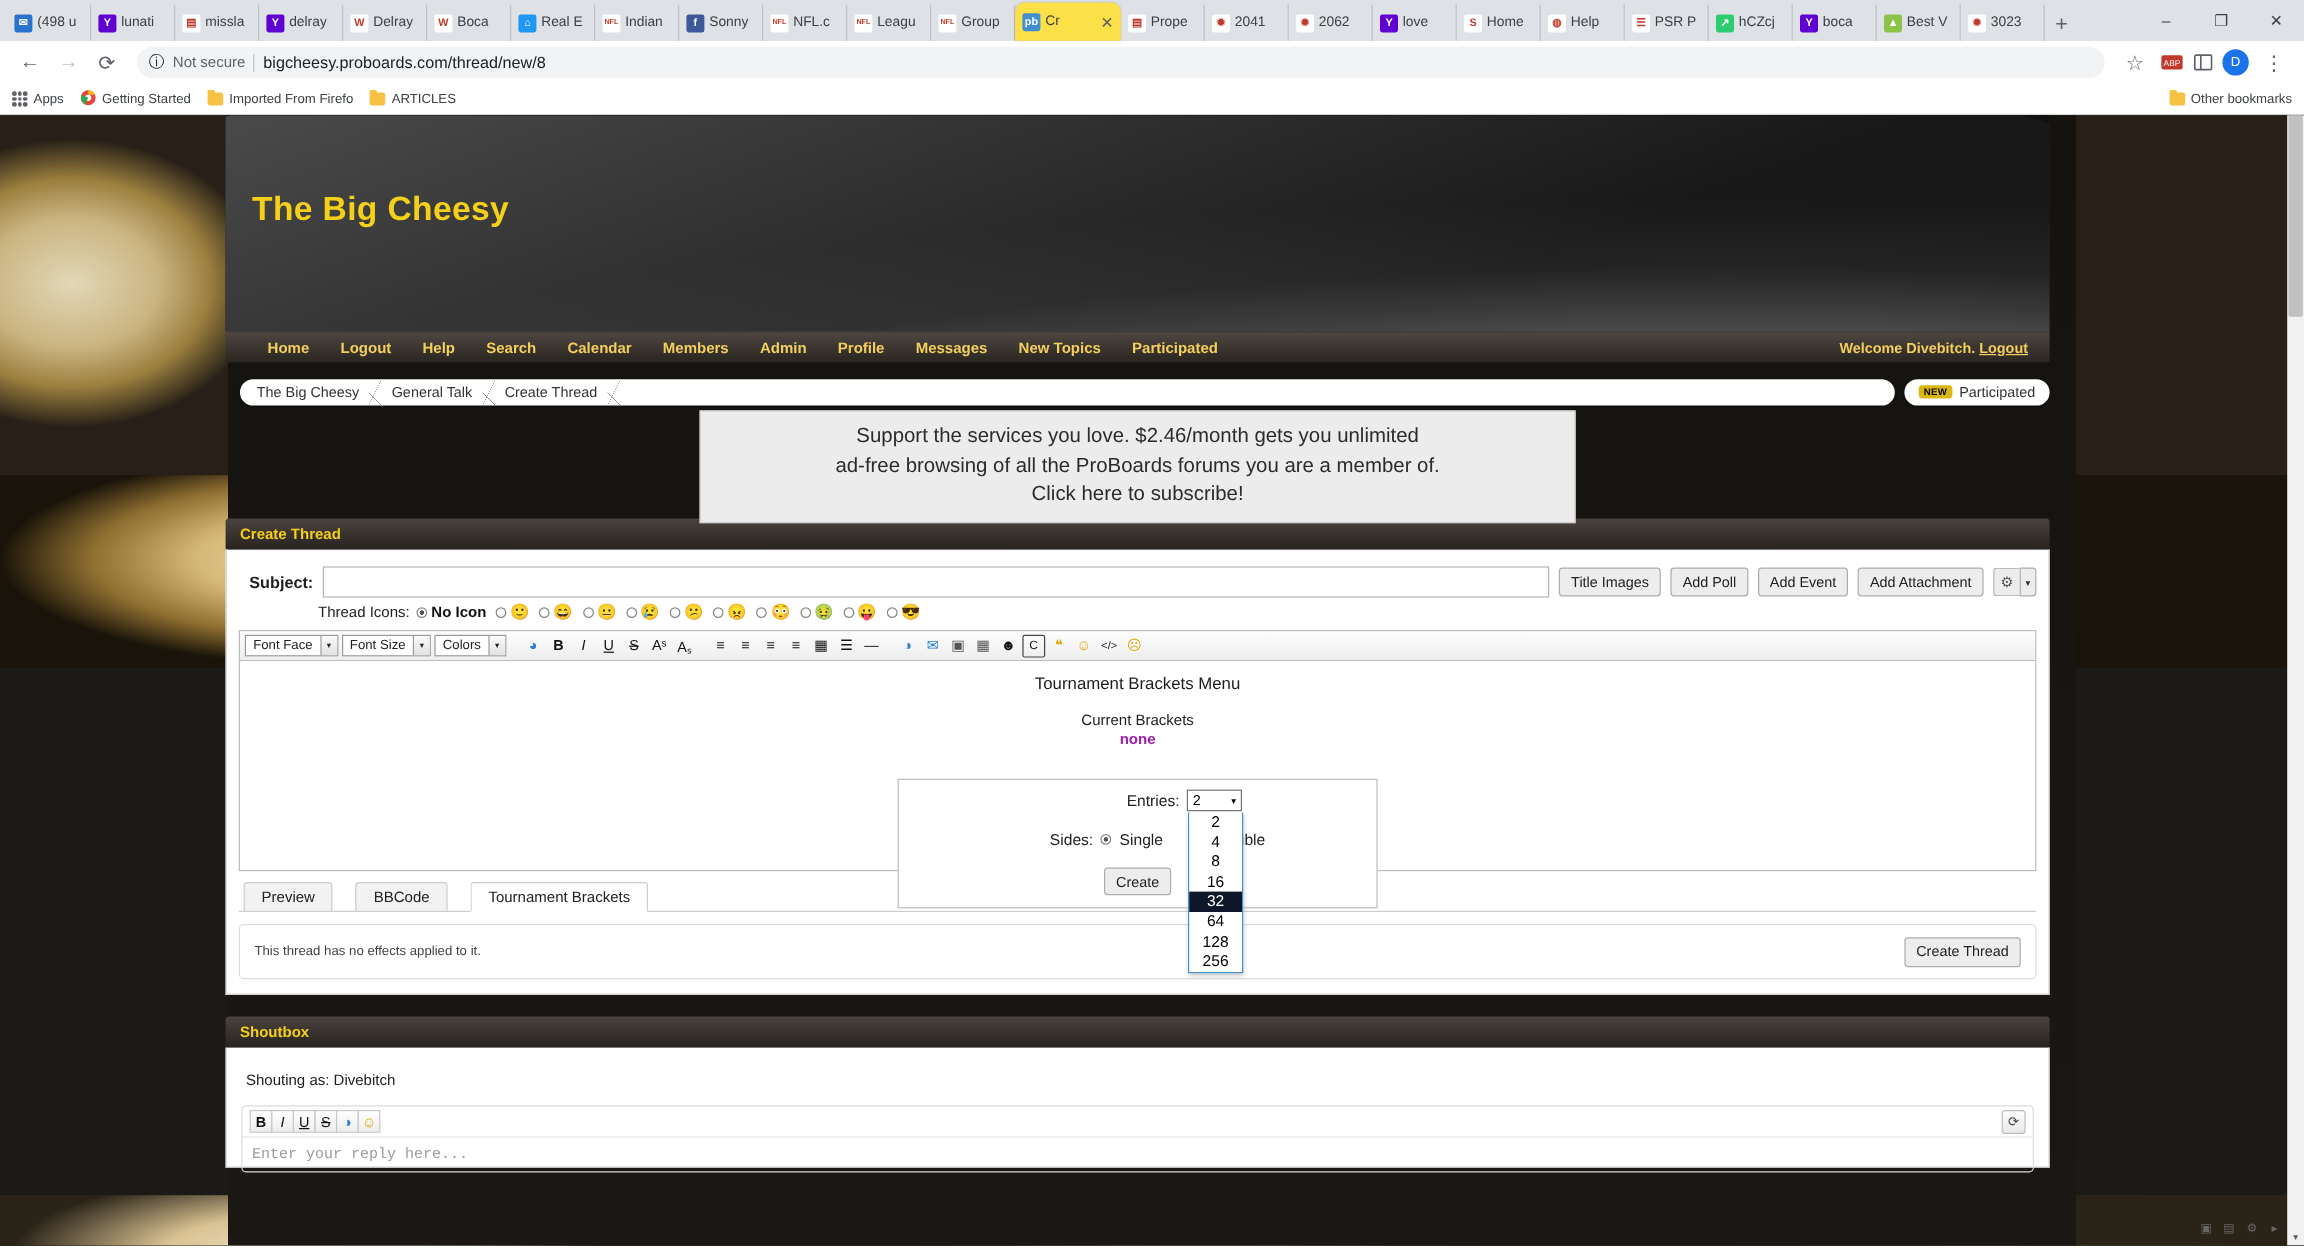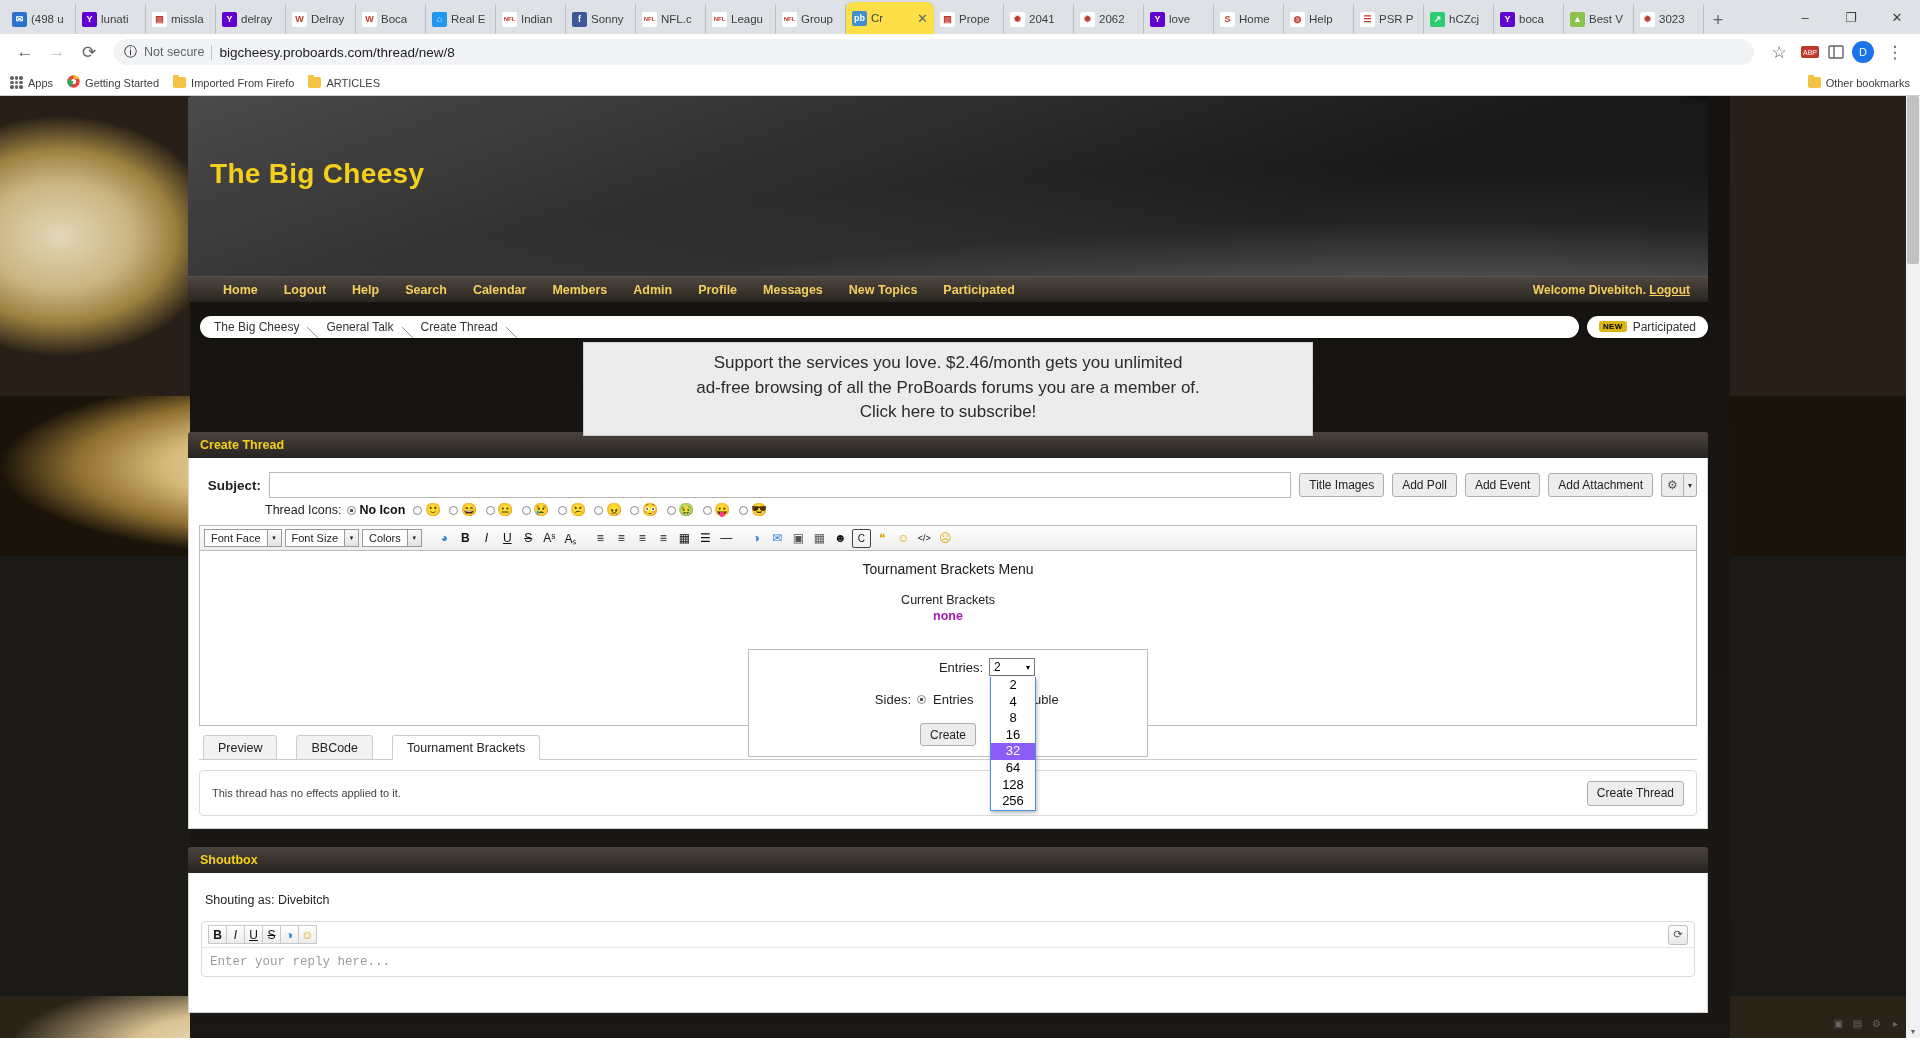--- a/index.html
+++ b/index.html
@@ -294,41 +294,41 @@
   #createbtn {
     display:block; margin:16px auto 0; height:23px;
   }
 
   
   #dropdown {
     position:absolute; width:46px; background:#fff; border:1px solid #4a90d9;
     border-top:none; z-index:40; box-shadow:1px 2px 4px rgba(0,0,0,.28);
   }
   #dropdown .opt { font-size:13px; padding:0 4px; height:16.6px; line-height:16.6px; color:#000; }
-  #dropdown .opt.sel { background:#8b5cf6; color:#fff; }
+  #dropdown .opt.sel { background:#0f172a; color:#fff; }
 
   #tabsrow { display:flex; align-items:flex-end; gap:17px; margin-top:8px; padding-left:4px;
              border-bottom:1px solid #cdcdcd; }
   .ptab {
     height:25px; padding:0 14px; font-size:12.5px; color:#222;
     border:1px solid #cdcdcd; background:#f2f2f2; border-radius:3px 3px 0 0;
     display:flex; align-items:center; margin-right:2px; position:relative; top:1px;
   }
   .ptab.active { background:#fff; border-bottom-color:#fff; }
 
   #effectsbox {
     margin-top:10px; border:1px solid #dcdcdc; border-radius:4px; height:46px;
     display:flex; align-items:center; padding:0 12px;
   }
   #effectstext { font-size:11px; color:#444; }
   #createthreadbtn { margin-left:auto; height:25px; }
 
   
   #shoutwrap { margin-top:18px; }
-  #shoutbody { background:#fff; border:1px solid #d4d4d4; border-top:none; padding:14px 12px 0; height:140px; }
+  #shoutbody { background:#fff; border:1px solid #d4d4d4; border-top:none; padding:14px 12px 0; height:100px; }
   #shoutas { font-size:12.5px; color:#222; margin:6px 0 14px 4px; }
   #shoutedit { border:1px solid #dcdcdc; border-radius:4px; }
   #shouttb {
     height:26px; display:flex; align-items:center; gap:0; padding:3px 6px;
     border-bottom:1px solid #e6e6e6;
   }
   .sbtn {
     width:19px; height:19px; display:flex; align-items:center; justify-content:center;
     font-size:12px; color:#111; border:1px solid #c9c9c9; background:linear-gradient(180deg,#fff,#ededed);
     margin-right:-1px;
@@ -673,21 +673,21 @@
                 <span id="entriesselect">
                   <span>2</span>
                   <span class="carw">▾</span>
                 </span>
               </div>
 
               <div class="tbrow tbrow2">
                 <span class="k">Sides:</span>
                 <span style="display:flex;align-items:center;gap:4px;width:190px">
                   <span class="radio on"></span>
-                  <span>Entries</span>
+                  <span>Single</span>
                   <span style="margin-left:24px;display:inline-flex;align-items:center;gap:4px">
                     <span class="radio" style="visibility:hidden"></span>
                     <span>Double</span>
                   </span>
                 </span>
               </div>
 
               <button class="btn" id="createbtn">Create</button>
 
               <div id="dropdown" style="left: 241px; top: 27px;">

